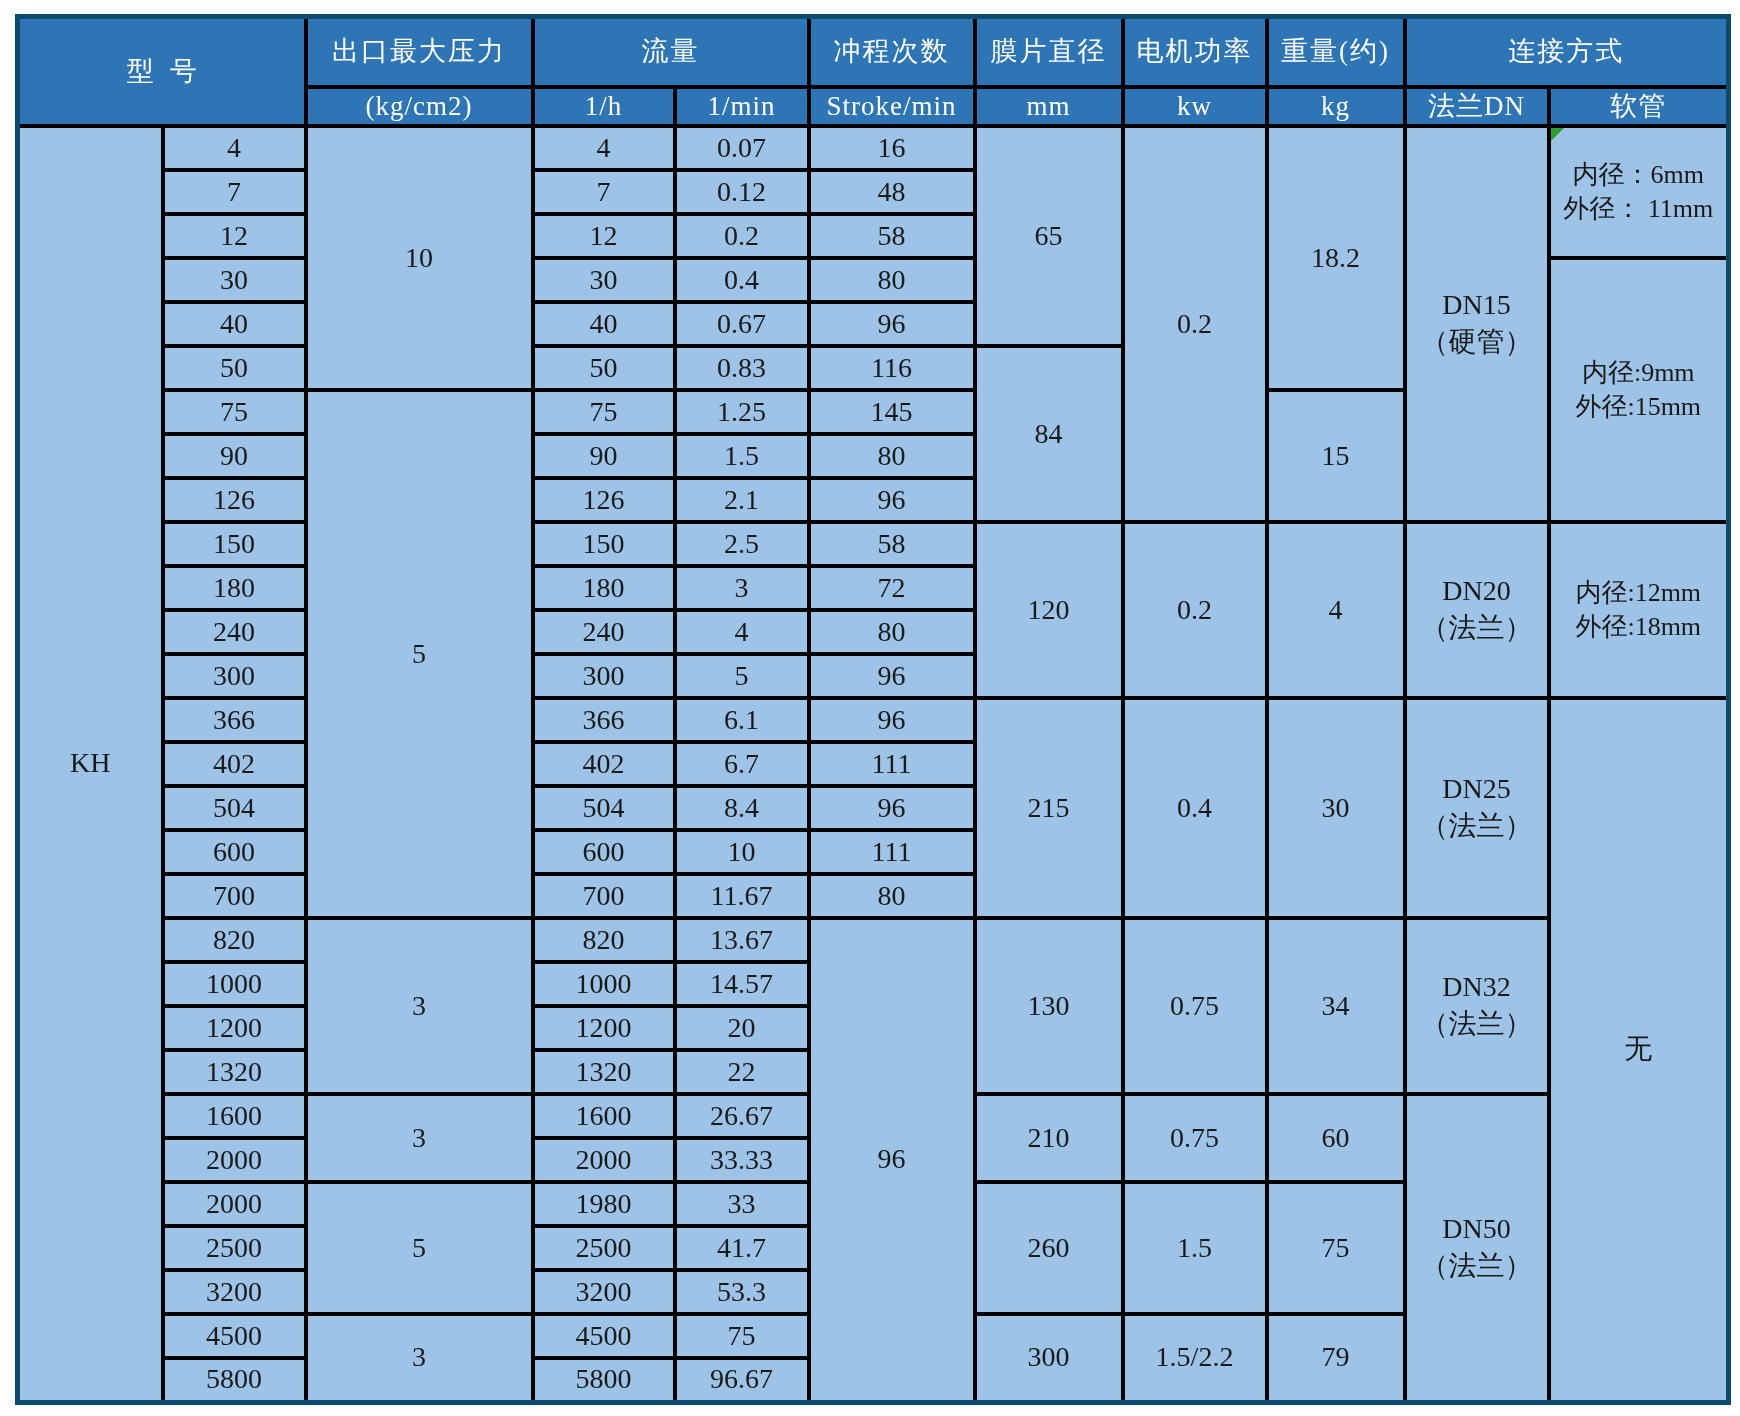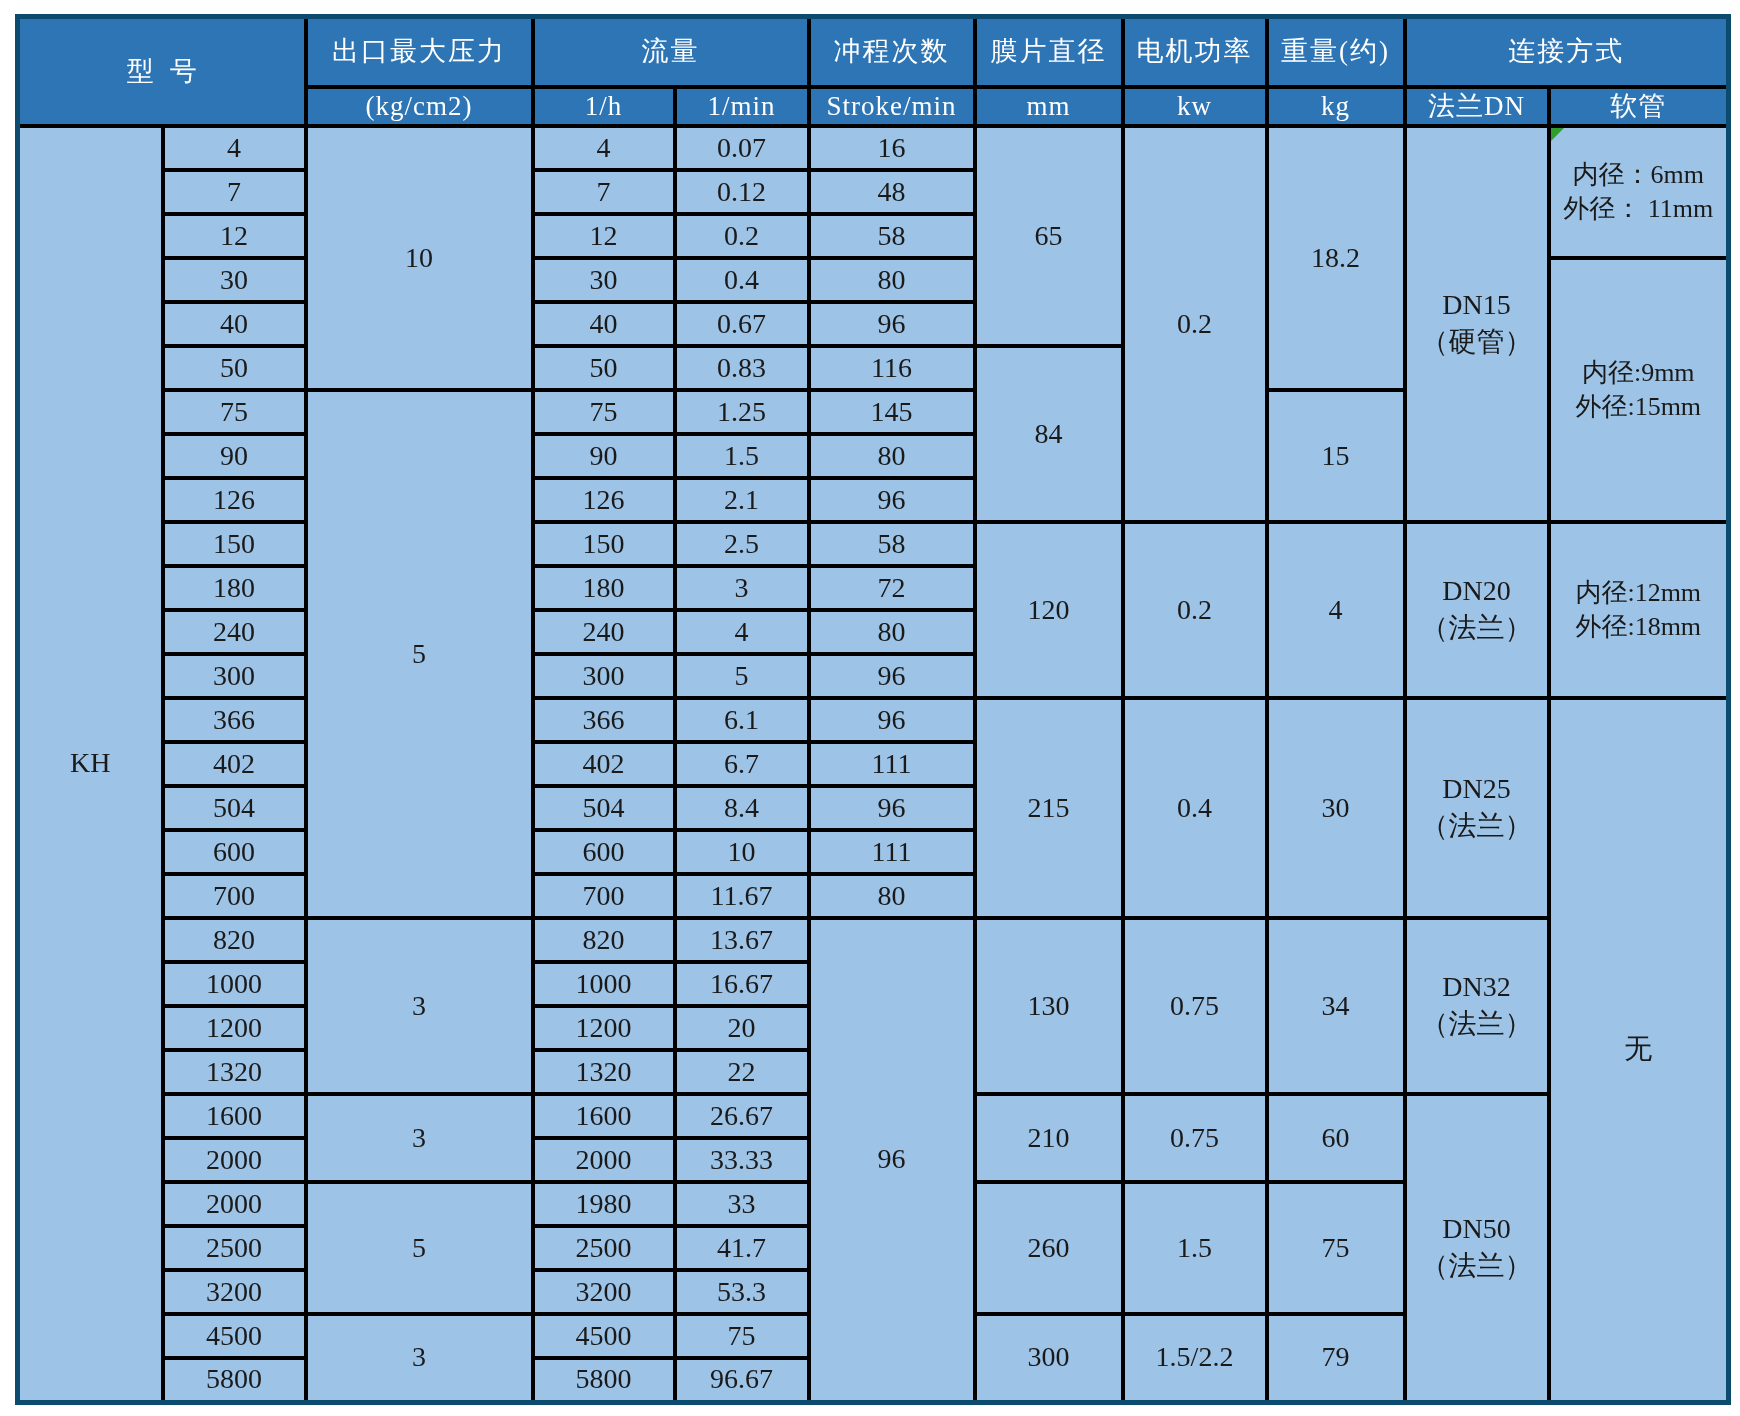--- a/index.html
+++ b/index.html
@@ -223,21 +223,21 @@
           <td rowspan="11">96</td>
           <td rowspan="4">130</td>
           <td rowspan="4">0.75</td>
           <td rowspan="4">34</td>
           <td rowspan="4">DN32
 （法兰）</td>
         </tr>
         <tr>
           <td>1000</td>
           <td>1000</td>
-          <td>16.67</td>
+          <td>14.57</td>
         </tr>
         <tr>
           <td>1200</td>
           <td>1200</td>
           <td>20</td>
         </tr>
         <tr>
           <td>1320</td>
           <td>1320</td>
           <td>22</td>

